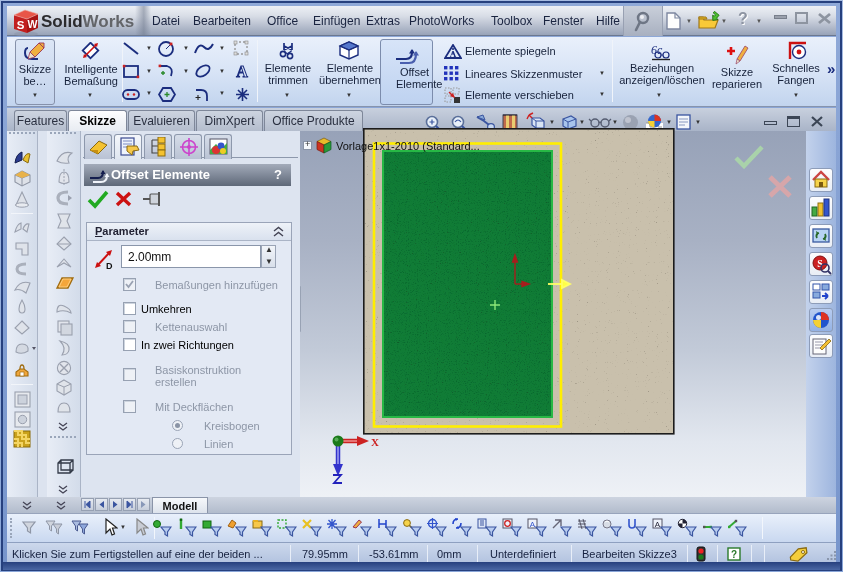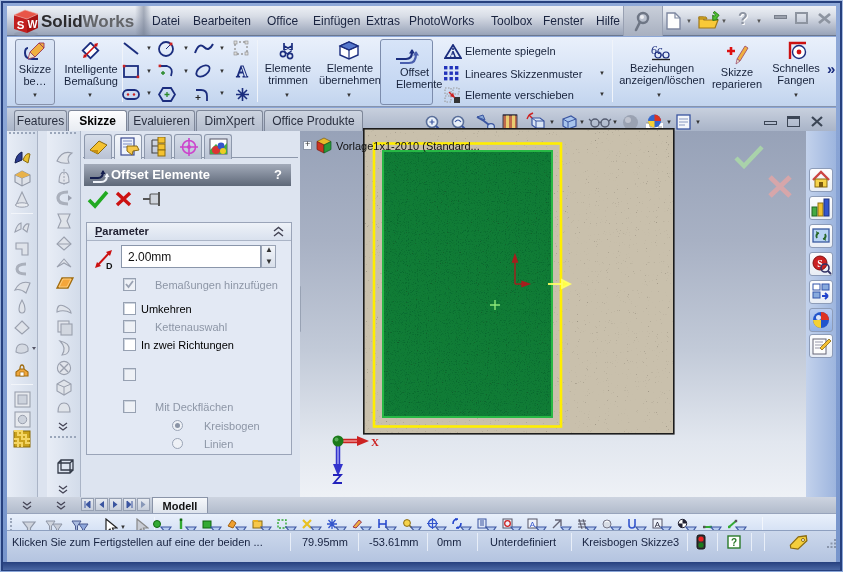--- a/index.html
+++ b/index.html
@@ -35,21 +35,21 @@
 .pmtab.active{background:linear-gradient(180deg,#f4f7fb,#dfe6f0);}
 .cb{position:absolute;width:13px;height:13px;background:#fff;border:1px solid #97a1b2;box-shadow:inset 1px 1px 0 #cdd4de;}
 .cblab{position:absolute;font-size:11px;color:#000;}
 .dis{color:#8d96a6;margin-left:14px;}
 
 #taskpane{position:absolute;right:0;top:0;width:30px;bottom:0;background:linear-gradient(90deg,#c3d2ec,#9db5de);}
 .tpb{position:absolute;left:3px;width:24px;height:24px;background:linear-gradient(180deg,#fdfdfe,#e8edf5);border:1px solid #8d9cb8;border-radius:3px;}
 
 #btabs{position:absolute;left:7px;bottom:59px;right:7px;height:16px;background:linear-gradient(180deg,#cdd4e0,#b2bccc);}
 #btoolbar{position:absolute;left:7px;bottom:30px;right:7px;height:29px;background:linear-gradient(180deg,#e9f0fb,#c9d8f0);border-top:1px solid #98a4bc;}
-#status{position:absolute;left:7px;bottom:10px;right:7px;height:32px;background:linear-gradient(180deg,#ccd8ec,#b4c4e0);border-top:1px solid #8ea0c0;color:#16213f;}
+#status{position:absolute;left:7px;bottom:10px;right:7px;height:20px;background:linear-gradient(180deg,#ccd8ec,#b4c4e0);border-top:1px solid #8ea0c0;color:#16213f;}
 #status span{position:absolute;top:5px;}
 .sep{position:absolute;top:2px;width:1px;height:18px;background:#94a4c4;border-right:1px solid #e8eef8;}
 #bottomframe{position:absolute;left:3px;right:3px;bottom:2px;height:8px;background:linear-gradient(180deg,#26407e,#4a67a4);}
 </style></head>
 <body>
 <div id="frame"></div>
 <div id="frameline"></div>
 <div id="inner"></div>
 
 <div id="title">
@@ -610,20 +610,21 @@
             <path d="M2 5 L4.5 8 L9 2" fill="none" stroke="#9aa2b2" stroke-width="1.8"></path>
           </svg></div>
       <span class="cblab dis" style="left:54px;top:56px;">Bemaßungen hinzufügen</span>
       <div class="cb" style="left:36px;top:79px;"></div>
       <span class="cblab" style="left:54px;top:80px;">Umkehren</span>
       <div class="cb" style="left:36px;top:97px;background:#eef1f6;"></div>
       <span class="cblab dis" style="left:54px;top:98px;">Kettenauswahl</span>
       <div class="cb" style="left:36px;top:115px;"></div>
       <span class="cblab" style="left:54px;top:116px;">In zwei Richtungen</span>
       <div class="cb" style="left:36px;top:145px;background:#eef1f6;"></div>
+      <span class="cblab dis" style="left:54px;top:141px;">Basiskonstruktion<br>erstellen</span>
       <div class="cb" style="left:36px;top:177px;background:#eef1f6;"></div>
       <span class="cblab dis" style="left:54px;top:178px;">Mit Deckflächen</span>
       <div class="abs" style="left:85px;top:197px;width:11px;height:11px;border-radius:50%;background:#eef1f6;border:1px solid #9aa4b6;"></div>
       <div class="abs" style="left:88px;top:200px;width:5px;height:5px;border-radius:50%;background:#8a94a6;"></div>
       <span class="cblab dis" style="left:103px;top:197px;">Kreisbogen</span>
       <div class="abs" style="left:85px;top:215px;width:11px;height:11px;border-radius:50%;background:#eef1f6;border:1px solid #9aa4b6;"></div>
       <span class="cblab dis" style="left:103px;top:215px;">Linien</span>
     </div>
   </div>
   <div id="taskpane">
@@ -829,21 +830,21 @@
     </svg>
   <div class="abs" style="left:755px;top:3px;width:1px;height:22px;background:#aab6ca;border-right:1px solid #f2f6fc;"></div>
 </div>
 
 <div id="status">
   <span style="left:5px;">Klicken Sie zum Fertigstellen auf eine der beiden ...</span>
   <span style="left:295px;">79.95mm</span>
   <span style="left:362px;">-53.61mm</span>
   <span style="left:430px;">0mm</span>
   <span style="left:483px;">Unterdefiniert</span>
-  <span style="left:575px;">Kreisbogen Skizze3</span>
+  <span style="left:575px;">Bearbeiten Skizze3</span>
   <div class="sep" style="left:283px;"></div>
     <div class="sep" style="left:351px;"></div>
   <div class="sep" style="left:420px;"></div>
     <div class="sep" style="left:470px;"></div>
   <div class="sep" style="left:564px;"></div>
     <div class="sep" style="left:680px;"></div>
   <svg class="abs" style="left:688px;top:3px;" width="12" height="16" viewBox="0 0 12 16">
       <rect x="2" y="1" width="8" height="14" rx="2" fill="#333" stroke="#111"></rect>
       <circle cx="6" cy="5" r="2.6" fill="#ee2222"></circle>
       <circle cx="6" cy="11" r="2.6" fill="#1a7a1a"></circle>

